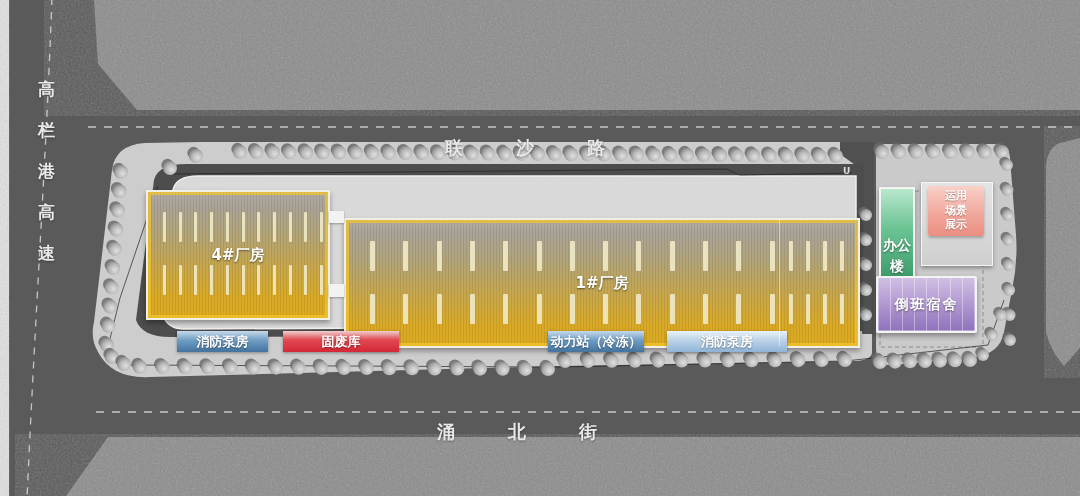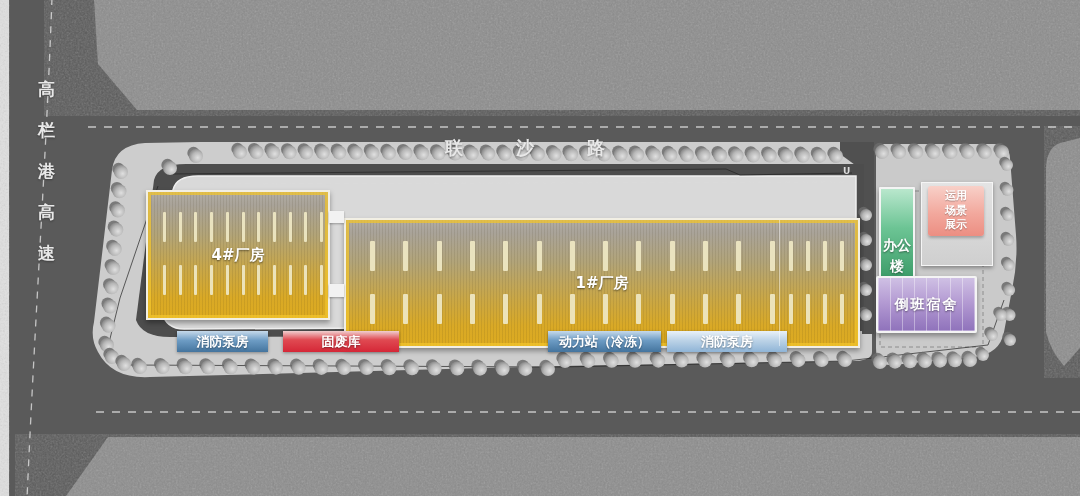--- a/index.html
+++ b/index.html
@@ -422,19 +422,20 @@
   </div>
   <div class="bld office" style="left:879px;top:187px;width:36px;height:91px;">
     <span class="lbl">办公楼</span>
   </div>
   <div class="bld dorm" style="left:876px;top:276px;width:101px;height:57px;">
     <span class="lbl">倒班宿舍</span>
   </div>
 
   <div class="fac blue" style="left:177px;width:91px;">消防泵房</div>
   <div class="fac red" style="left:283px;width:116px;">固废库</div>
-  <div class="fac blue" style="left:548px;width:113px;">动力站（冷冻）</div>
+  <div class="fac blue" style="left:548px;width:96px;">动力站（冷冻）</div>
   <div class="fac blue-light" style="left:667px;width:120px;">消防泵房</div>
 
   <div class="roadname v" style="left:36px;top:66px;">高栏港高速</div>
   <div class="roadname h" style="left:445px;top:116px;">联沙路</div>
+  <div class="roadname h" style="left:437px;top:400px;">涌北街</div>
   <div class="umark" style="left:843px;top:166px;">U</div>
 </div>
 
 </body></html>

